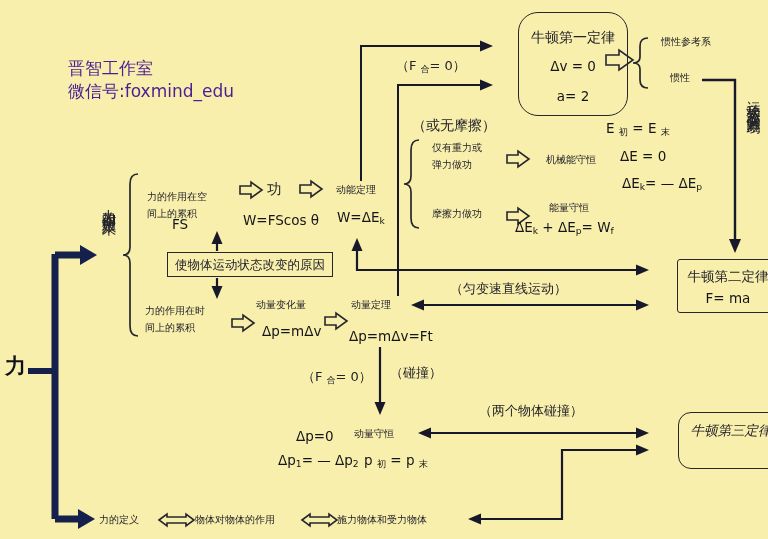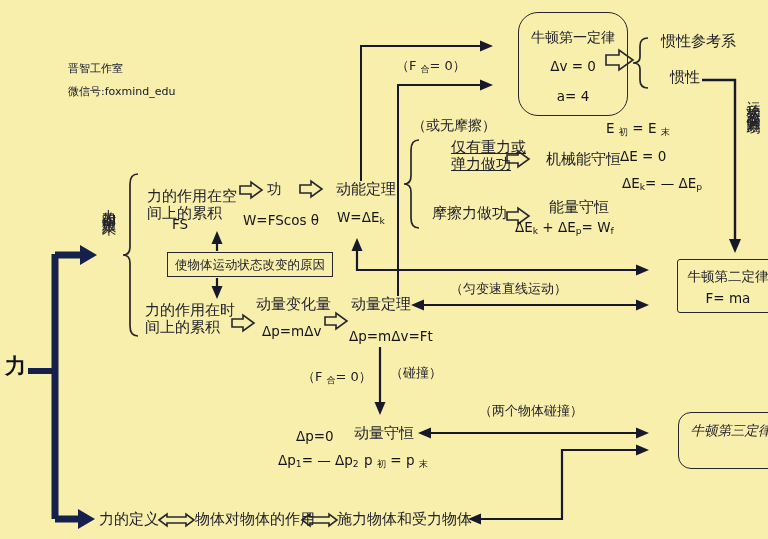--- a/index.html
+++ b/index.html
@@ -4,24 +4,24 @@
 <title>Physics Concept Map</title>
 <style>
   html,body{margin:0;padding:0;background:#e8e0a0;}
   #canvas{
     position:relative;width:768px;height:539px;overflow:hidden;
     background:#f8efac;
     font-family:"DejaVu Sans",sans-serif;
     color:#1e1e24;
   }
   svg.overlay{position:absolute;left:0;top:0;}
-  .txt{position:absolute;white-space:nowrap;font-size:15px;line-height:17px;color:#22222a;}
+  .txt{position:absolute;white-space:nowrap;font-size:10px;line-height:17px;color:#22222a;}
   .formula{font-size:13.5px;color:#141419;}
   .txt sub{font-size:0.68em;vertical-align:-0.25em;letter-spacing:0;}
-  .wm{color:#0f172a;font-size:11px;}
+  .wm{color:#4c1d95;font-size:17px;}
   .vtext{writing-mode:vertical-rl;text-orientation:upright;letter-spacing:2.5px;}
   .box{position:absolute;border:1.8px solid #26262c;background:transparent;box-sizing:border-box;margin-left:26px;}
   .rbox{border-radius:16px;}
   .boxline{position:absolute;left:0;right:0;text-align:center;white-space:nowrap;}
   .big{font-size:21px;font-weight:bold;color:#101018;}
 </style>
 </head>
 <body>
 
 <div id="canvas">
@@ -103,21 +103,21 @@
     <g stroke="#26262c" stroke-width="1.7" fill="none">
       <path d="M138,174 Q130,174 130,184 L130,247 Q130,255 123,255 Q130,255 130,263 L130,326 Q130,336 138,336"></path>
       <path d="M419,140 Q411,140 411,150 L411,176 Q411,184 404,184 Q411,184 411,192 L411,218 Q411,228 419,228"></path>
       <path d="M648,38 Q640,38 640,46 L640,57 Q640,63 633,63 Q640,63 640,69 L640,80 Q640,88 648,88"></path>
     </g>
   </svg>
 
   <div class="box rbox" style="left:492px;top:12px;width:110px;height:104px;border-radius:20px;">
     <div class="boxline txt" style="position:absolute;top:16px;font-size:14px;">牛顿第一定律</div>
     <div class="boxline formula" style="position:absolute;top:45px;">Δv = 0</div>
-    <div class="boxline formula" style="position:absolute;top:75px;">a= 4</div>
+    <div class="boxline formula" style="position:absolute;top:75px;">a= 2</div>
   </div>
 
   <div class="box rbox" style="left:651px;top:259px;width:102px;height:54px;border-radius:3px;">
     <div class="boxline txt" style="position:absolute;top:8px;font-size:13.5px;">牛顿第二定律</div>
     <div class="boxline formula" style="position:absolute;top:30px;">F= ma</div>
   </div>
 
   <div class="box rbox" style="left:652px;top:412px;width:106px;height:57px;border-radius:13px;font-style:italic;">
     <div class="boxline txt" style="position:absolute;top:9px;font-size:13.5px;">牛顿第三定律</div>
   </div>
@@ -159,21 +159,21 @@
   <div class="txt" style="left:396px;top:57px;font-size:13px;"><span>（F </span><sub>合</sub><span>= 0）</span></div>
   <div class="txt" style="left:412px;top:117px;font-size:14px;">（或无摩擦）</div>
 
   <div class="txt" style="left:661px;top:33px;">惯性参考系</div>
   <div class="txt" style="left:670px;top:69px;">惯性</div>
 
   <div class="txt formula" style="left:606px;top:120px;"><span>E </span><sub>初</sub><span> = E </span><sub>末</sub></div>
   <div class="txt formula" style="left:620px;top:148px;">ΔE = 0</div>
   <div class="txt formula" style="left:622px;top:175px;"><span>ΔE</span><sub>k</sub><span>= — ΔE</span><sub>p</sub></div>
 
-  <div class="txt" style="left:451px;top:139px;text-decoration:underline;">
+  <div class="txt" style="left:432px;top:139px;">
     <div>仅有重力或</div>
     <div>弹力做功</div>
   </div>
   <div class="txt" style="left:546px;top:151px;">机械能守恒</div>
 
   <div class="txt" style="left:432px;top:205px;">摩擦力做功</div>
   <div class="txt" style="left:549px;top:199px;">能量守恒</div>
   <div class="txt formula" style="left:515px;top:219px;"><span>ΔE</span><sub>k</sub><span> + ΔE</span><sub>p</sub><span>= W</span><sub>f</sub></div>
 
   <div class="txt vtext" style="left:745px;top:90px;font-size:14px;">运动状态改变的难易</div>

